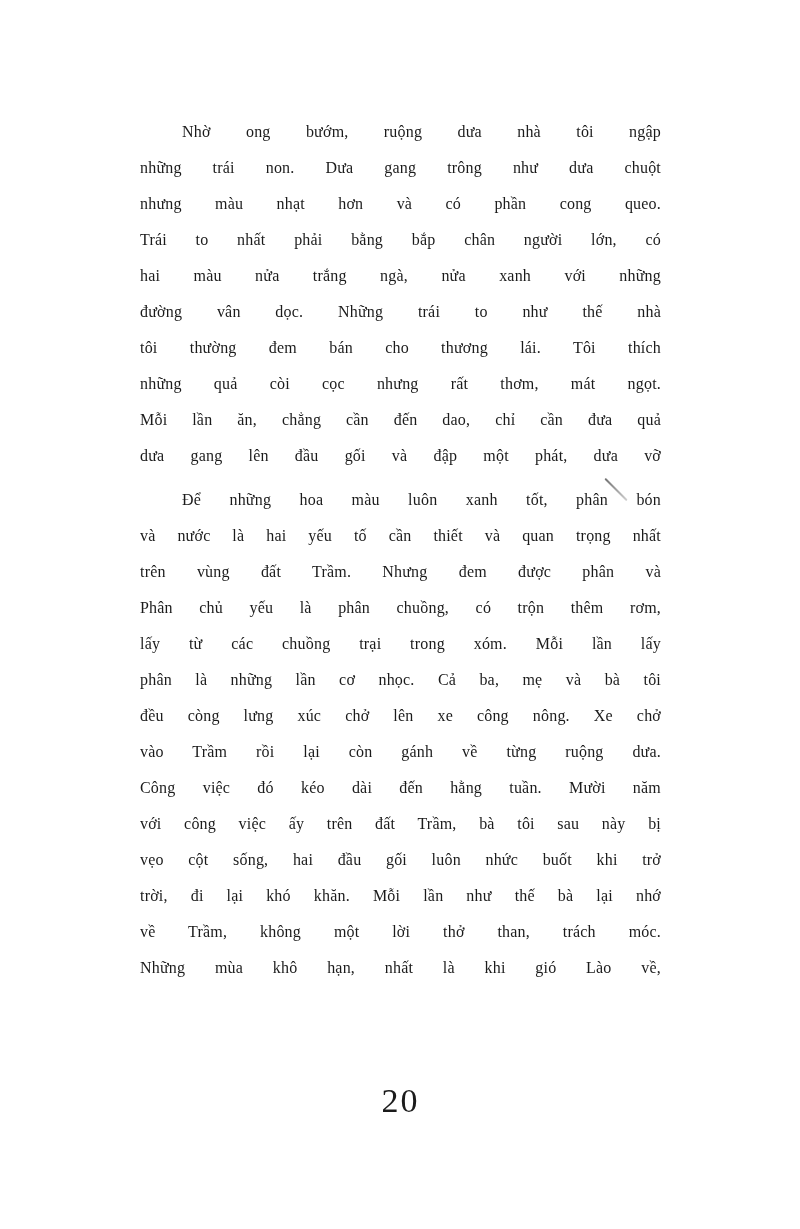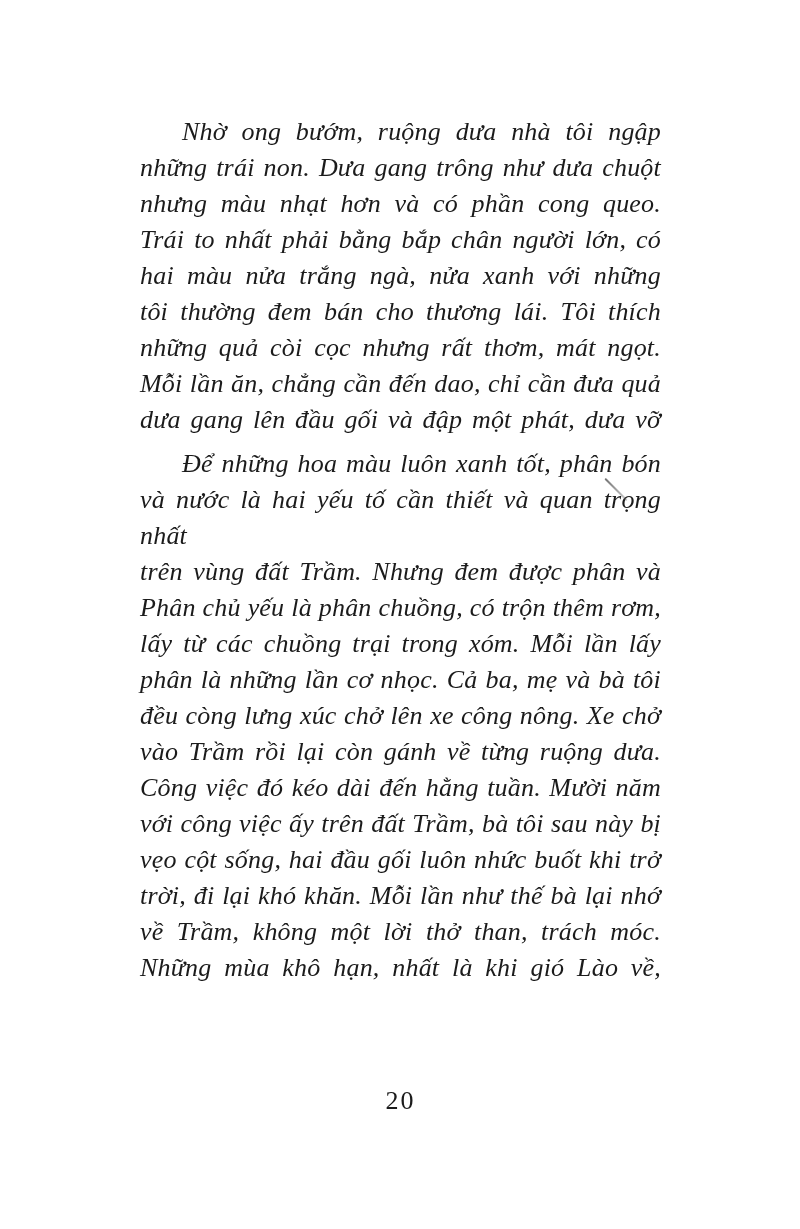--- a/index.html
+++ b/index.html
@@ -22,41 +22,40 @@
     width: 521px;
   }
   .paragraph {
     margin: 0;
     padding: 0;
   }
   .paragraph + .paragraph {
     margin-top: 8px;
   }
   .line {
-    font-size: 26px;
+    font-size: 16px;
     line-height: 36px;
     text-align: justify;
     text-align-last: justify;
     white-space: normal;
     letter-spacing: 0.2px;
-    font-style: italic;
   }
   .line.indent {
     text-indent: 42px;
   }
   .line.last {
     text-align-last: left;
   }
   .page-number {
     position: absolute;
     left: 140px;
     top: 1086px;
     width: 521px;
     text-align: center;
-    font-size: 26px;
+    font-size: 34px;
     line-height: 30px;
     letter-spacing: 2px;
   }
   .scratch {
     position: absolute;
     left: 615px;
     top: 474px;
     width: 2px;
     height: 31px;
     background: linear-gradient(to bottom, rgba(90,90,90,0.85), rgba(120,120,120,0.35));
@@ -68,20 +67,21 @@
 </head>
 <body>
 
 <div class="text-block">
   <div class="paragraph">
       <div class="line indent">Nhờ ong bướm, ruộng dưa nhà tôi ngập</div>
       <div class="line">những trái non. Dưa gang trông như dưa chuột</div>
       <div class="line">nhưng màu nhạt hơn và có phần cong queo.</div>
       <div class="line">Trái to nhất phải bằng bắp chân người lớn, có</div>
       <div class="line">hai màu nửa trắng ngà, nửa xanh với những</div>
+      <div class="line">đường vân dọc. Những trái to như thế nhà</div>
       <div class="line">tôi thường đem bán cho thương lái. Tôi thích</div>
       <div class="line">những quả còi cọc nhưng rất thơm, mát ngọt.</div>
       <div class="line">Mỗi lần ăn, chẳng cần đến dao, chỉ cần đưa quả</div>
       <div class="line">dưa gang lên đầu gối và đập một phát, dưa vỡ</div>
     </div>
   <div class="paragraph">
       <div class="line indent">Để những hoa màu luôn xanh tốt, phân bón</div>
       <div class="line">và nước là hai yếu tố cần thiết và quan trọng nhất</div>
       <div class="line">trên vùng đất Trầm. Nhưng đem được phân và</div>
       <div class="line">Phân chủ yếu là phân chuồng, có trộn thêm rơm,</div>

